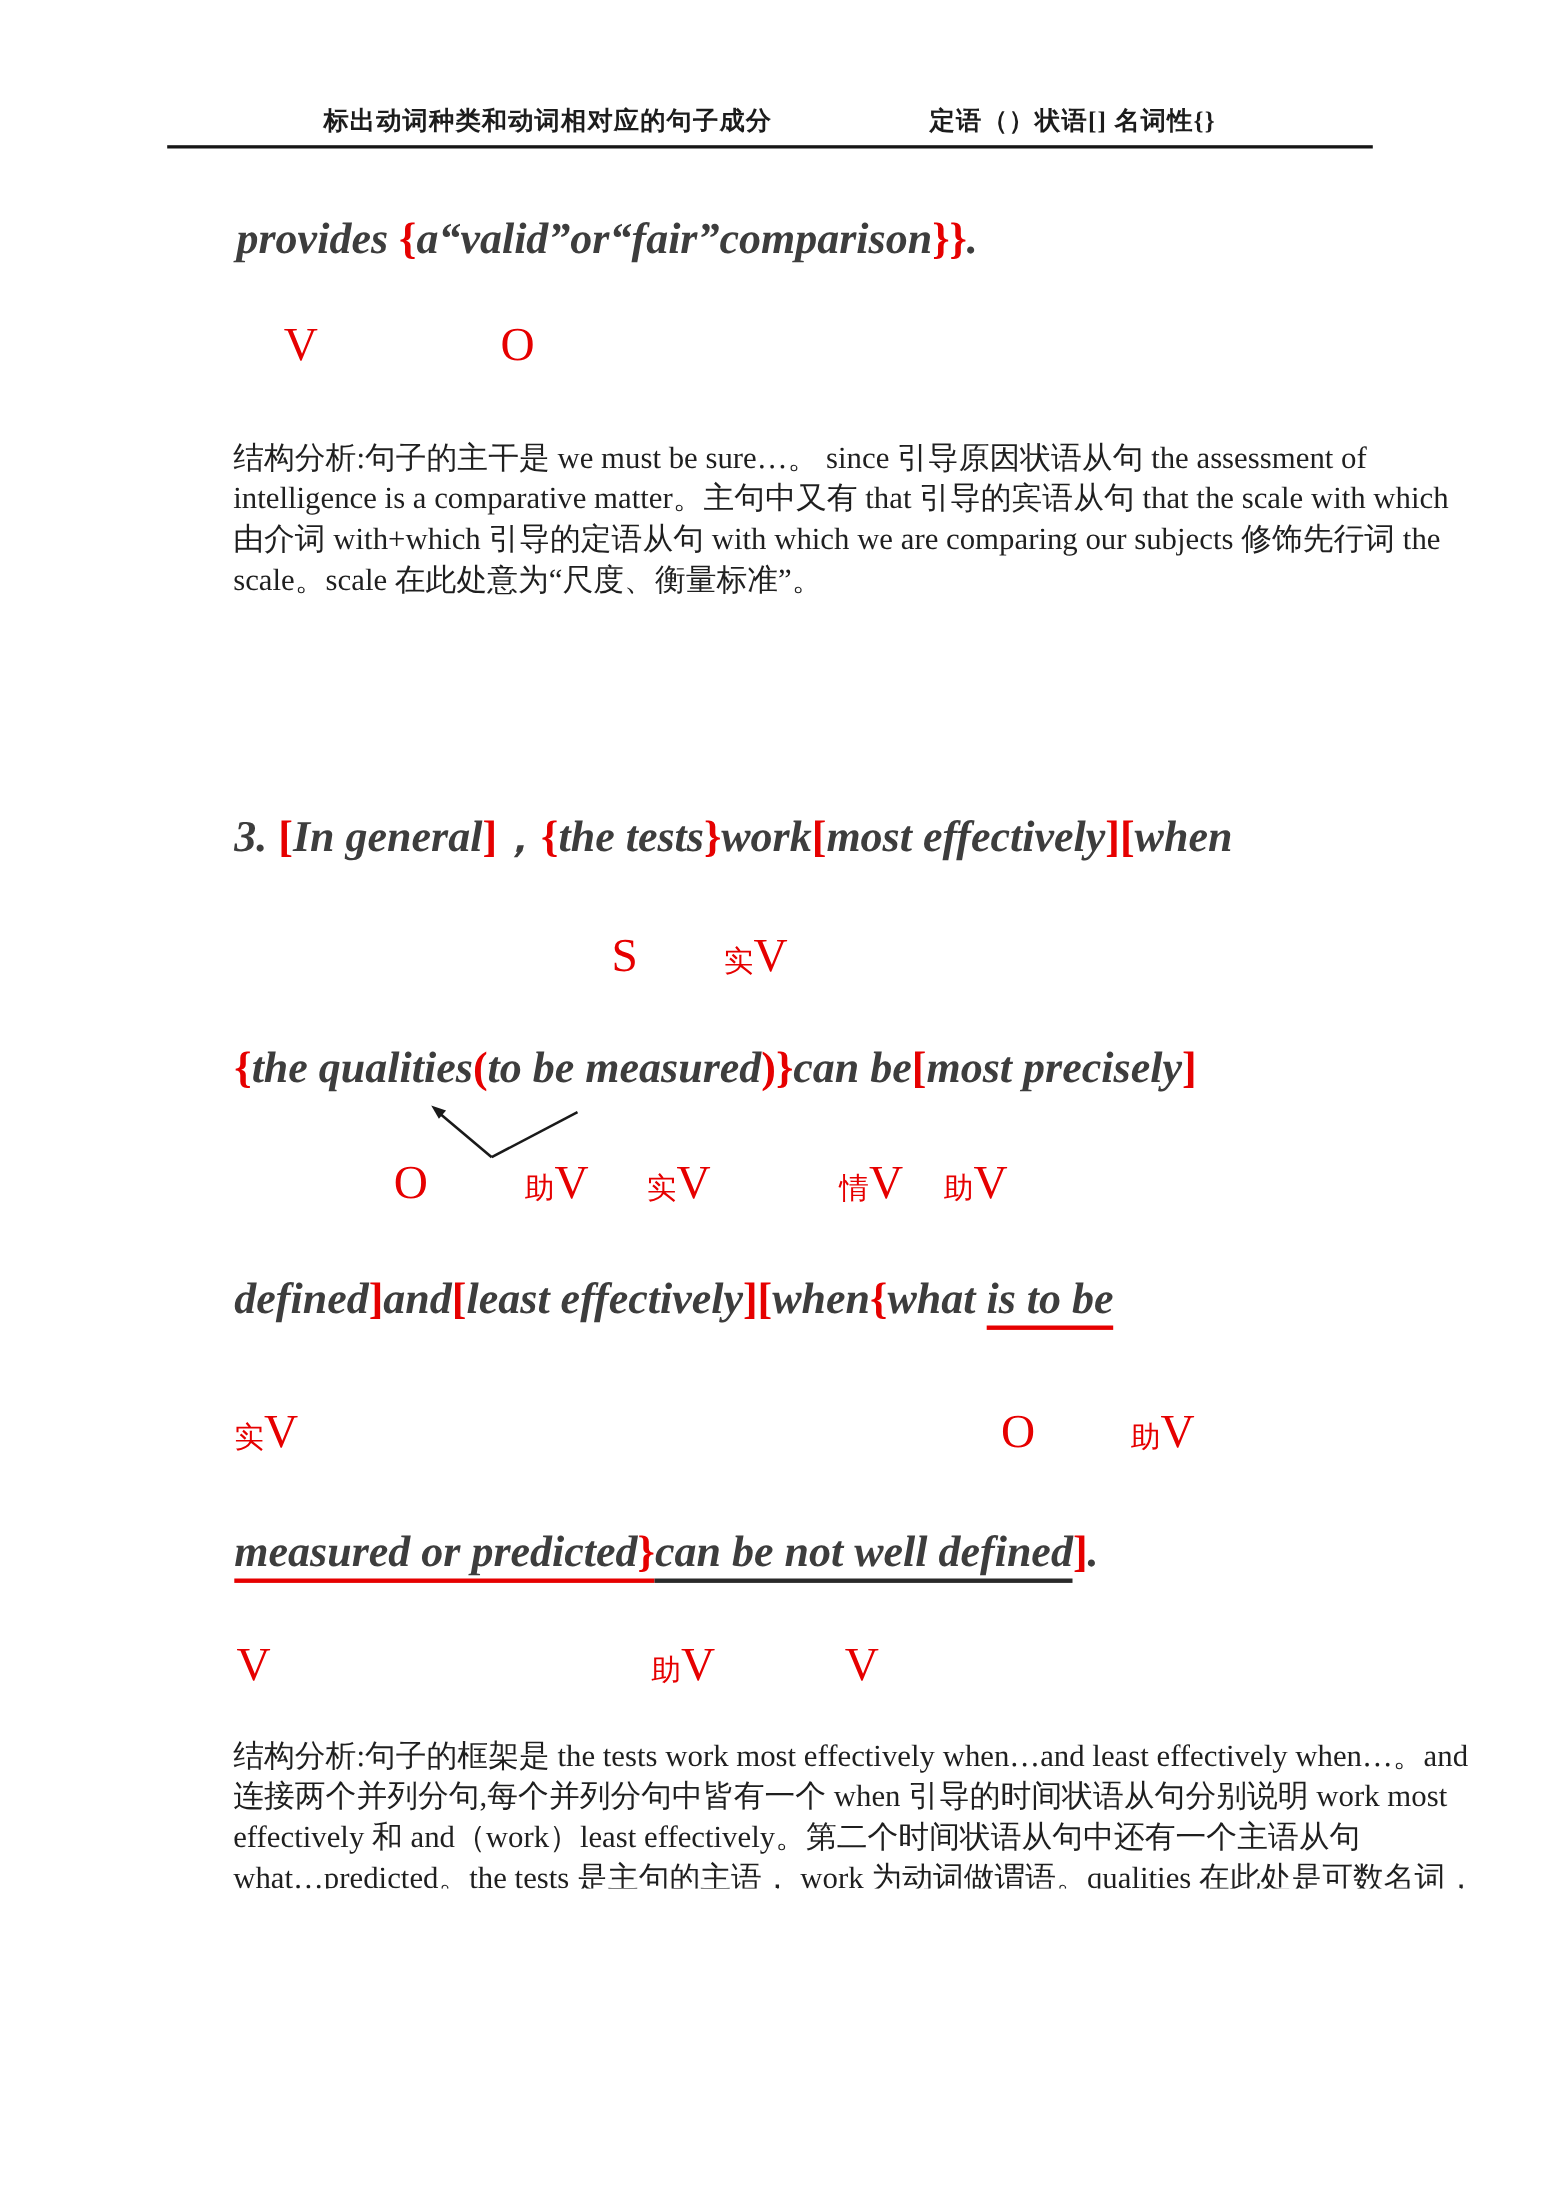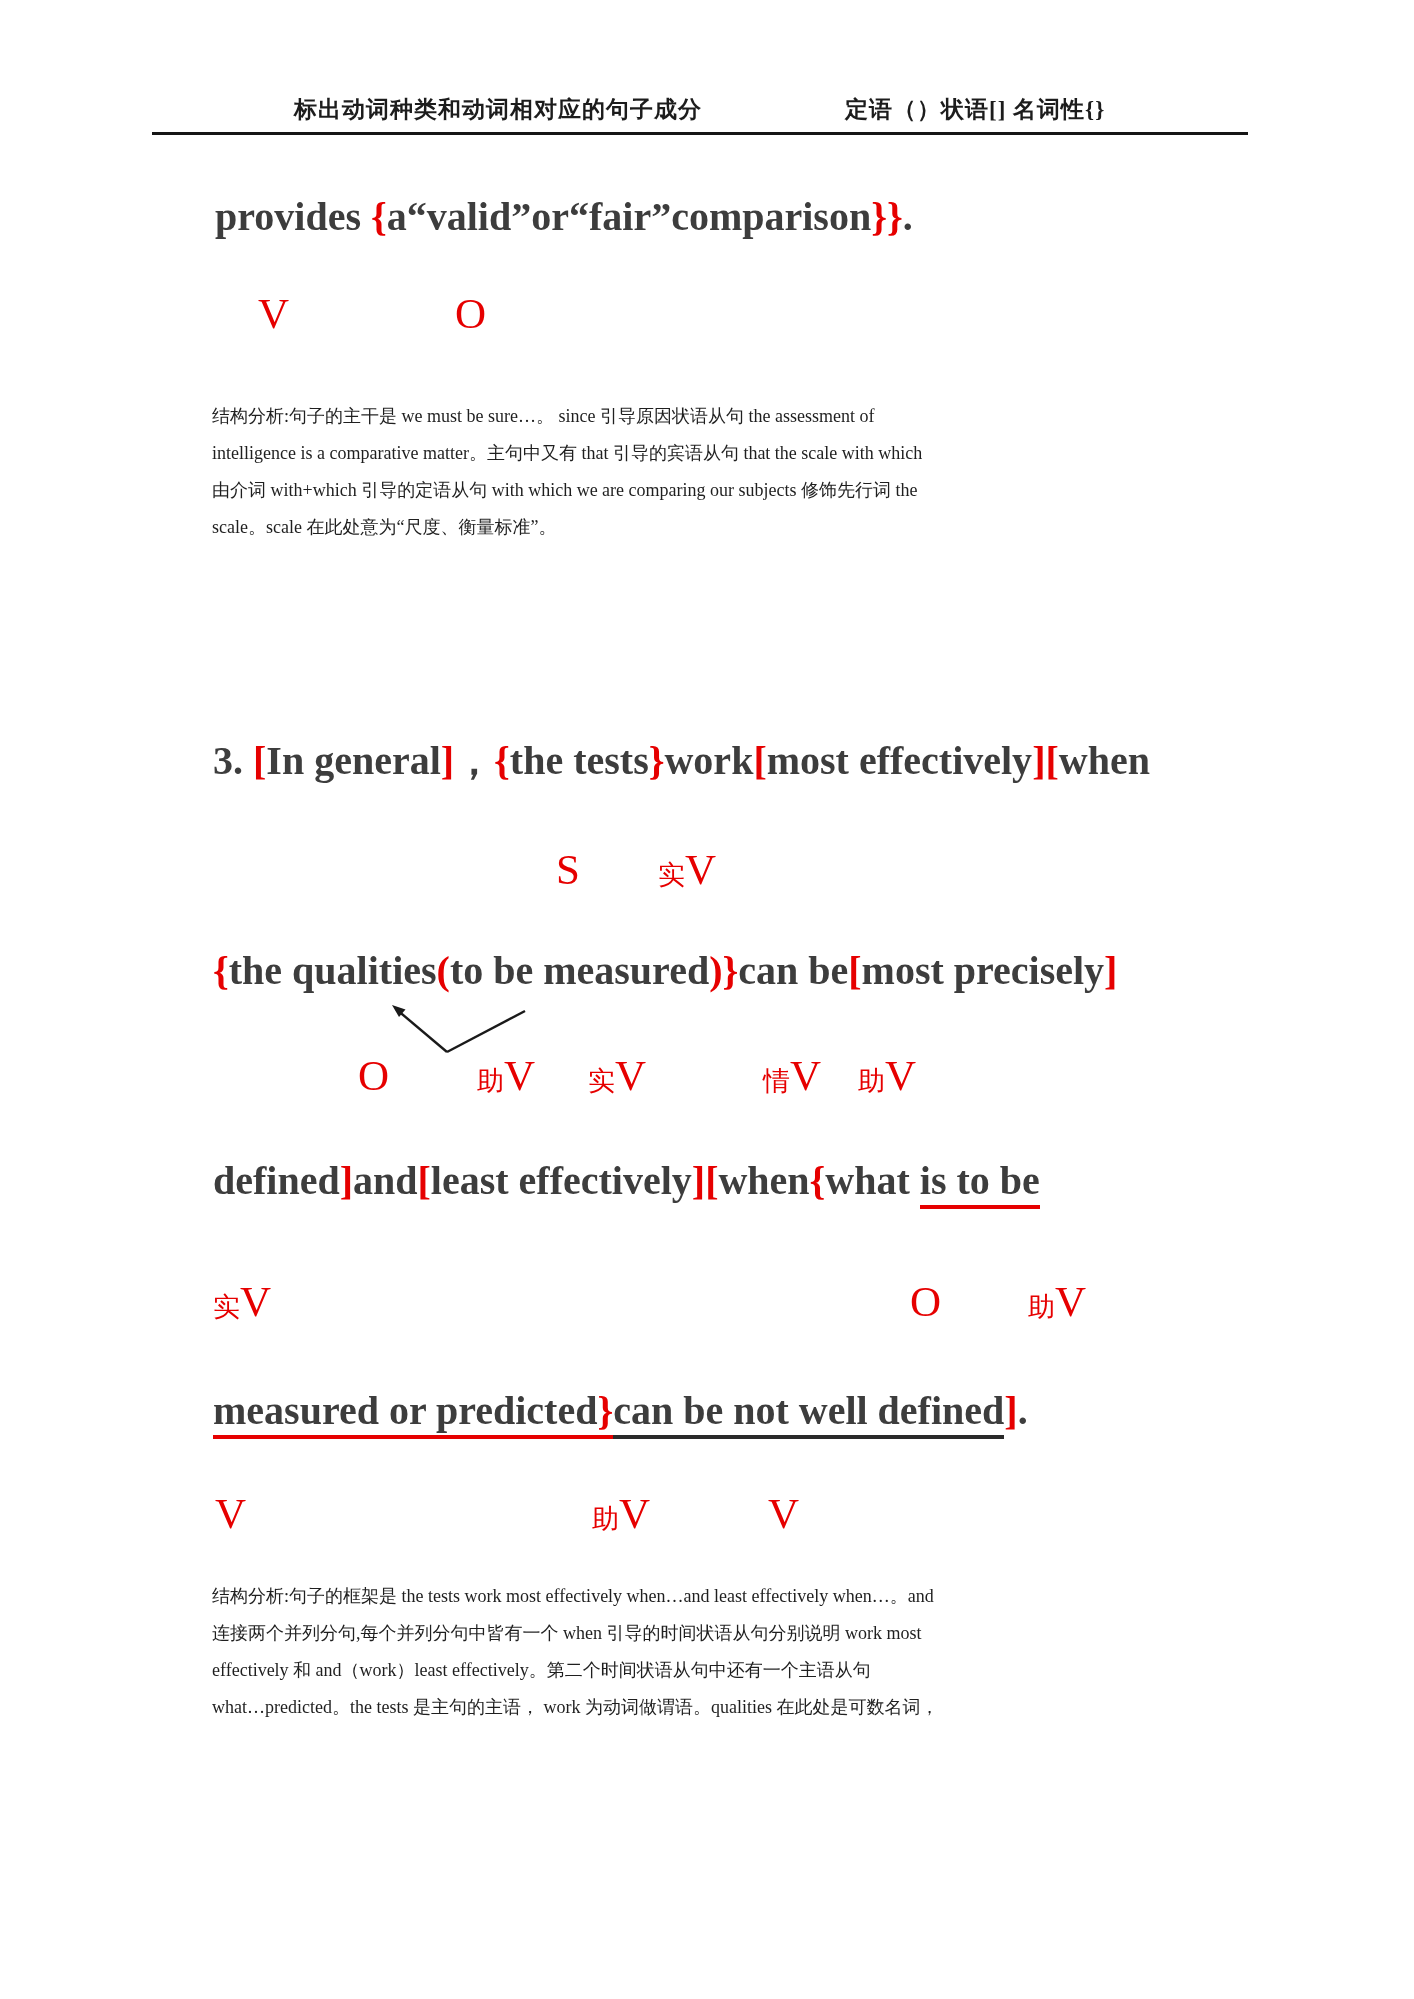--- a/index.html
+++ b/index.html
@@ -22,31 +22,31 @@
     letter-spacing:1px;white-space:nowrap;
   }
   .hdr-rule{
     left:152px;top:132px;width:1096px;height:3px;background:#161616;
   }
   
   .bigline{
     font-size:40px;font-weight:bold;color:var(--ink);
     white-space:nowrap;line-height:1.25;
   }
-  .seg-k{color:var(--ink);}
+  .seg-k{color:var(--ink);font-style:italic;}
   .seg-r{color:var(--red);}
   .u-r{border-bottom:4px solid var(--red);padding-bottom:2px;}
   .u-k{border-bottom:4px solid #2a2a2a;padding-bottom:2px;}
   
   .marker-row{left:0;top:0;width:1414px;height:48px;}
   .marker{position:absolute;top:0;white-space:nowrap;color:var(--red);line-height:1;}
   .mk-pre{font-size:27px;font-family:"Liberation Serif","DejaVu Serif",serif;}
   .mk-main{font-size:43px;font-family:"Liberation Serif","DejaVu Serif",serif;}
   
-  .para{color:var(--body);font-size:18px;line-height:37px;}
+  .para{color:var(--body);font-size:28px;line-height:37px;}
   .para .ln{white-space:nowrap;}
   
   .footer{
     font-size:14px;color:#701a75;white-space:nowrap;
     transform:translateX(-50%);
   }
 </style>
 </head>
 <body>
 

